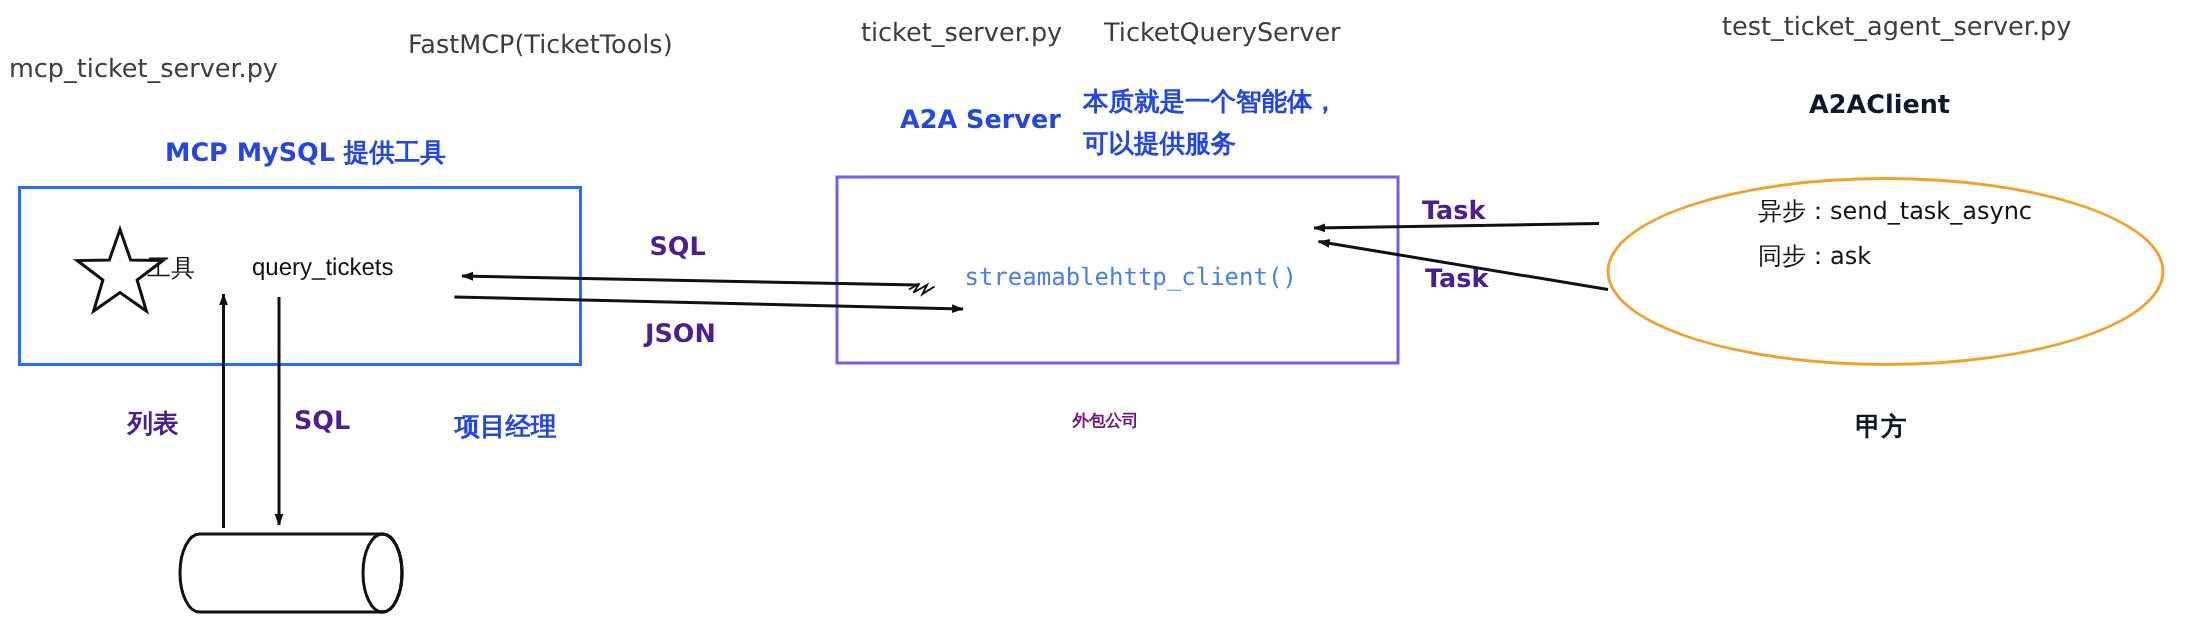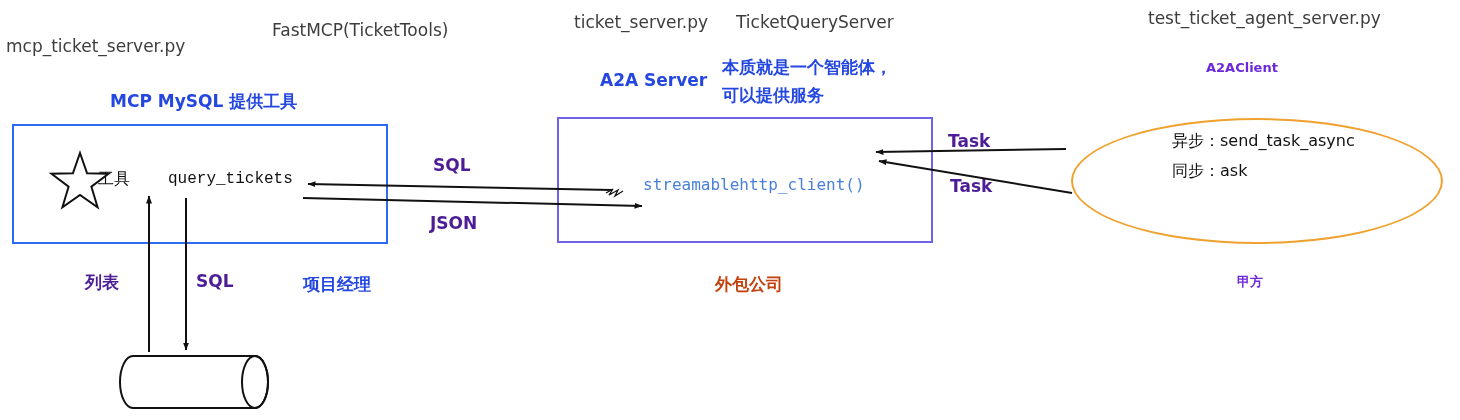--- a/index.html
+++ b/index.html
@@ -6,29 +6,29 @@
   #canvas{
     position:relative;
     width:1460px;height:420px;
     background:#ffffff;
     font-family:"DejaVu Sans", sans-serif;
     overflow:hidden;
   }
   .abs{position:absolute;white-space:nowrap;}
   .file-label{font-size:17px;color:#3d3d3d;}
   .blue-head{font-size:17px;font-weight:bold;color:#2447e0;}
-  .violet-head{font-size:17px;font-weight:bold;color:#c2410c;text-align:right;}
-  .orange-head{font-size:13px;font-weight:bold;color:#6d28d9;}
+  .violet-head{font-size:11px;font-weight:bold;color:#701a75;text-align:right;}
+  .orange-head{font-size:17px;font-weight:bold;color:#0f172a;}
   .red-label{font-size:17px;font-weight:bold;color:#4c1d95;}
   .box{
     position:absolute;background:#ffffff;box-sizing:border-box;
   }
   .mcp-box{left:12px;top:124px;width:376px;height:120px;border:2px solid #2b6cf0;}
   .a2a-box{left:557px;top:117px;width:376px;height:126px;border:2px solid #6e62e8;}
-  .code{font-family:Liberation Mono, monospace;}
+  .code{font-family:Liberation Sans, sans-serif;}
   .black-text{font-size:16px;color:#111111;}
   .client-call{font-size:16px;color:#4a80d9;font-family:"DejaVu Sans Mono", monospace;}
   .ellipse{
     position:absolute;left:1071px;top:118px;width:372px;height:126px;
     border:2.5px solid #efa22f;border-radius:50%;background:#ffffff;box-sizing:border-box;
   }
   svg.overlay{position:absolute;left:0;top:0;pointer-events:none;}
   .you-label{font-size:15px;color:#f43b3b;}
 </style>
 </head>

